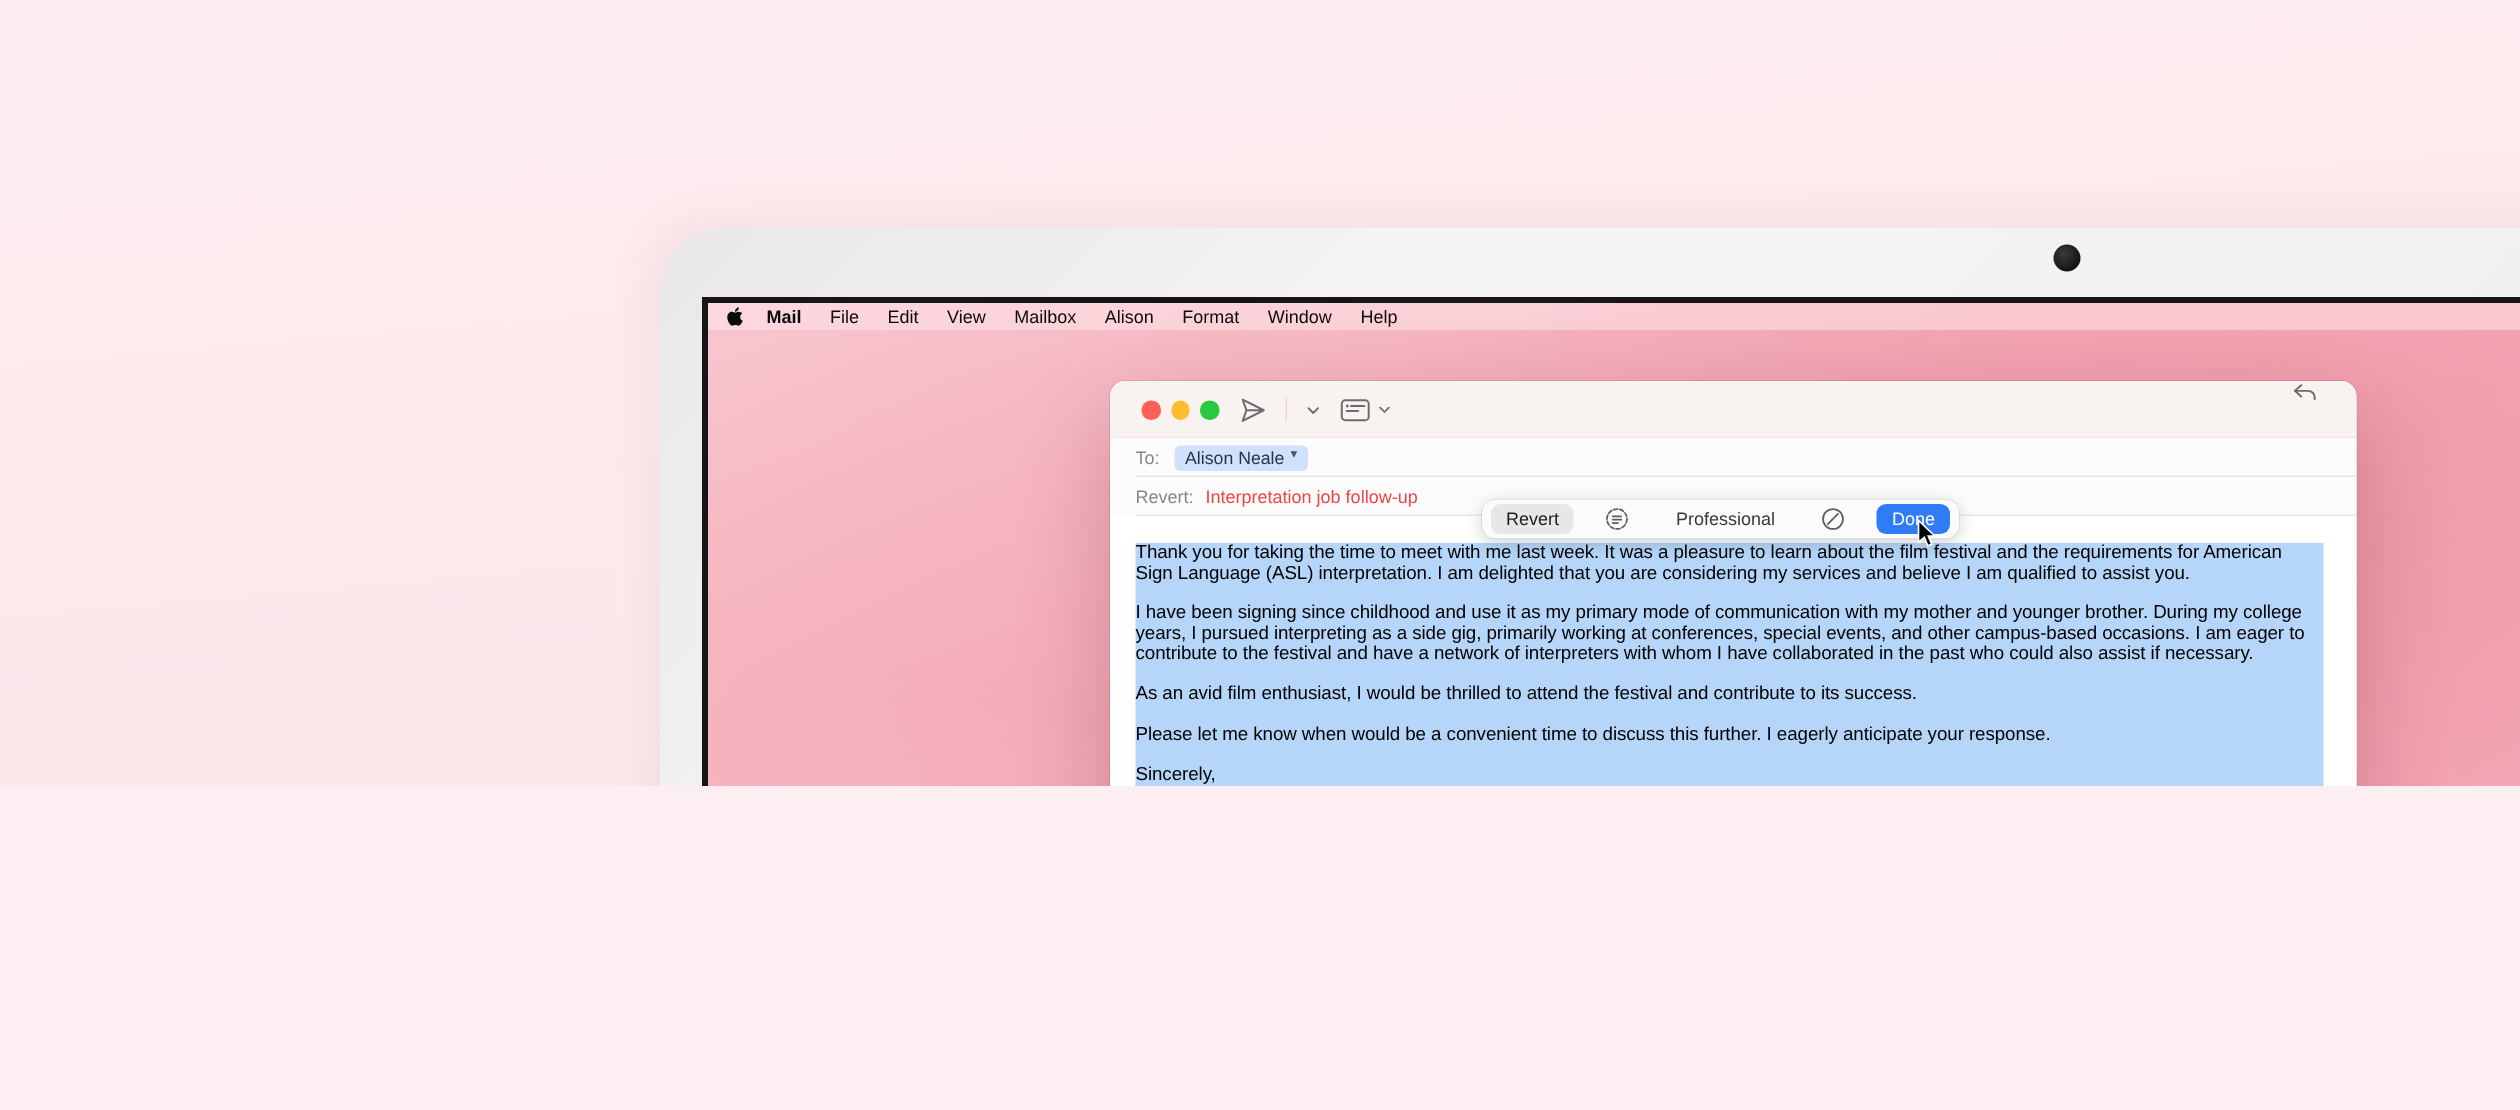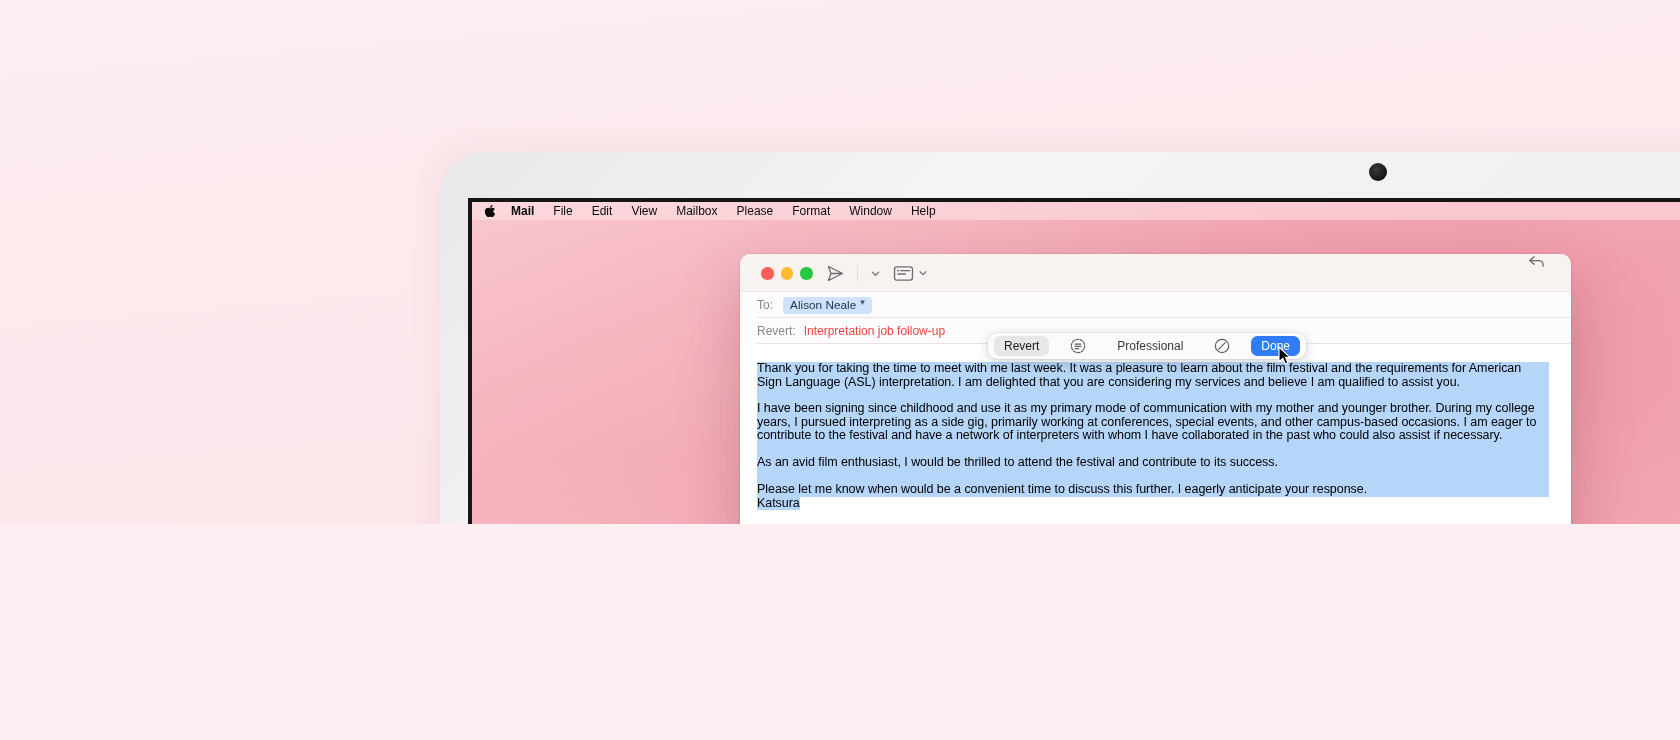--- a/index.html
+++ b/index.html
@@ -92,21 +92,21 @@
       <span class="icon apple-logo">
         <svg viewBox="0 0 384 512" width="12" height="14">
             <path fill="#0b0b0c" stroke="none" d="M318.7 268.7c-.2-36.7 16.4-64.4 50-84.8-18.8-26.9-47.2-41.7-84.7-44.6-35.5-2.8-74.3 20.7-88.5 20.7-15 0-49.4-19.7-76.4-19.7C63.3 141.2 4 184.8 4 273.5q0 39.3 14.4 81.2c12.8 36.7 59 126.7 107.2 125.2 25.2-.6 43-17.9 75.8-17.9 31.8 0 48.3 17.9 76.4 17.9 48.6-.7 90.4-82.5 102.6-119.3-65.2-30.7-61.7-90-61.7-91.9zm-56.6-164.2c27.3-32.4 24.8-61.9 24-72.5-24.1 1.4-52 16.4-67.9 34.9-17.5 19.8-27.8 44.3-25.6 71.9 26.1 2 49.9-11.4 69.5-34.3z"></path>
           </svg>
       </span>
       <span class="mi app">Mail</span>
       <span class="mi">File</span>
       <span class="mi">Edit</span>
       <span class="mi">View</span>
       <span class="mi">Mailbox</span>
-      <span class="mi">Please</span>
+      <span class="mi">Alison</span>
       <span class="mi">Format</span>
       <span class="mi">Window</span>
       <span class="mi">Help</span>
     </div>
 
     <div class="window">
 
       <div class="titlebar">
         <div class="lights">
           <span class="light red"></span>
@@ -208,20 +208,21 @@
         </span>
         <span class="wt-btn done-btn">Done</span>
       </div>
 
       <div class="editor">
         <div class="selection">
           <p>Thank you for taking the time to meet with me last week. It was a pleasure to learn about the film festival and the requirements for American Sign Language (ASL) interpretation. I am delighted that you are considering my services and believe I am qualified to assist you.</p>
           <p>I have been signing since childhood and use it as my primary mode of communication with my mother and younger brother. During my college years, I pursued interpreting as a side gig, primarily working at conferences, special events, and other campus-based occasions. I am eager to contribute to the festival and have a network of interpreters with whom I have collaborated in the past who could also assist if necessary.</p>
           <p>As an avid film enthusiast, I would be thrilled to attend the festival and contribute to its success.</p>
           <p>Please let me know when would be a convenient time to discuss this further. I eagerly anticipate your response.</p>
+          <p>Sincerely,</p>
         </div>
         <div class="sig-line"><span class="hl">Katsura</span></div>
       </div>
 
       <span class="cursor">
         <svg width="15" height="20" viewBox="0 0 15 20">
             <path d="M1 1v14.5l3.9-3.2 2.3 5.6 2.6-1.1-2.3-5.4H12z" fill="#000" stroke="#fff" stroke-width="1.1"></path>
           </svg>
       </span>
 

